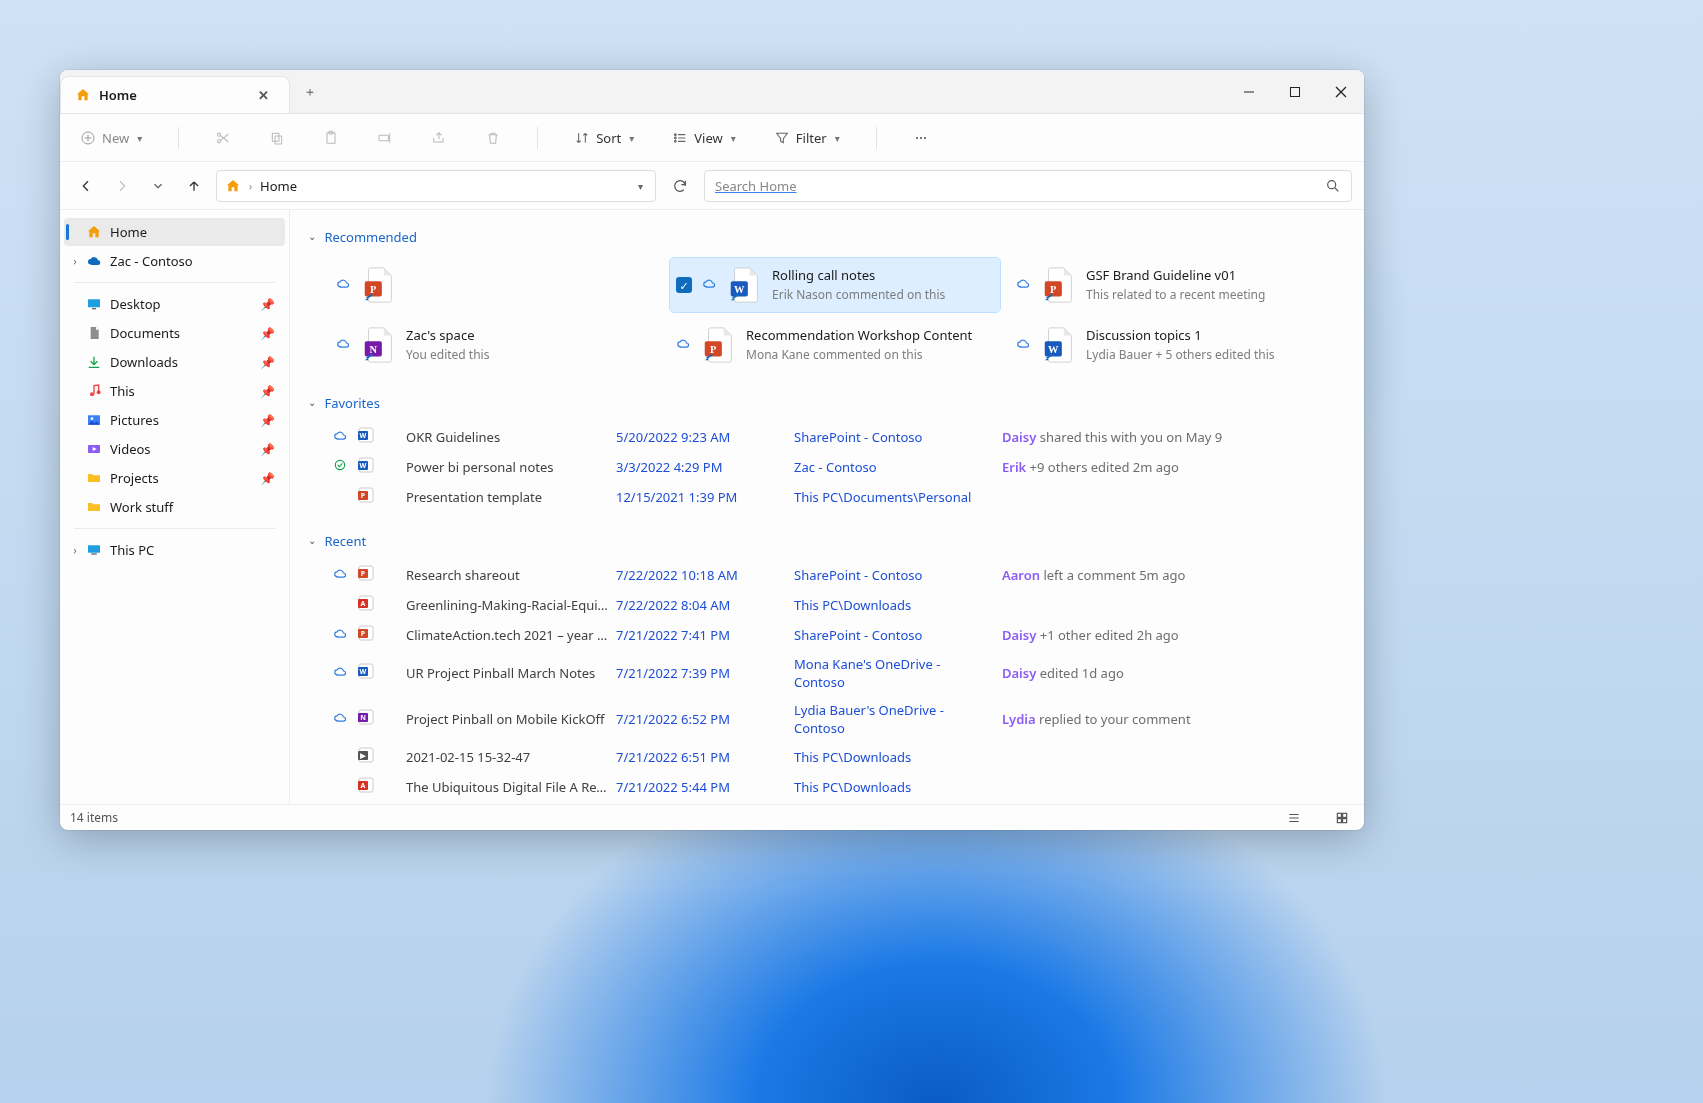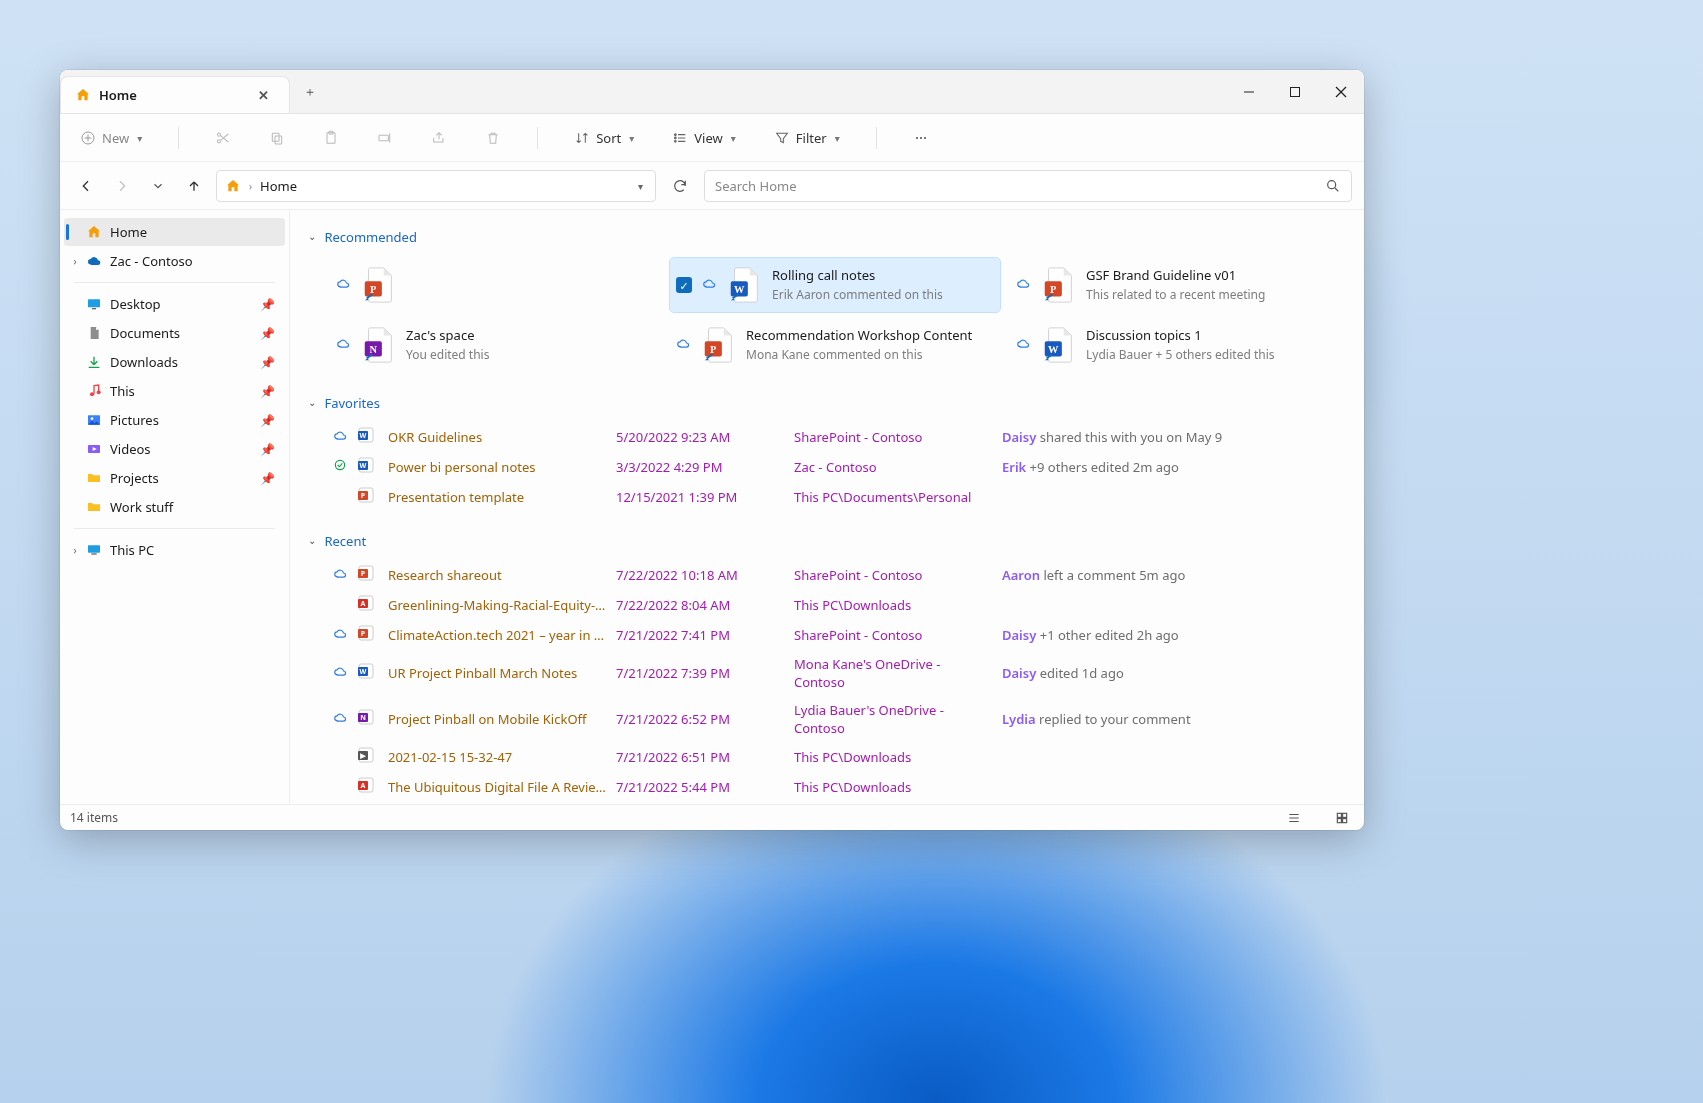--- a/index.html
+++ b/index.html
@@ -91,21 +91,21 @@
   .addrbox .sep { color:#888; font-size:10px; }
   .addrbox .dd { margin-left:auto; color:#666; font-size:10px; padding:4px;}
   .refresh { width:32px; height:32px; display:flex;align-items:center;justify-content:center;color:#555; }
   .searchbox {
     flex:1; height:32px;
     border:1px solid #ddd; border-radius:4px;
     display:flex; align-items:center; padding:0 10px;
     color:#777;
     background:#fff;
   }
-  .searchbox input { flex:1; border:none; outline:none; font:inherit; color:#3b82f6; background:transparent;}
+  .searchbox input { flex:1; border:none; outline:none; font:inherit; color:#3b82f6; background:transparent;text-decoration:underline;}
   .searchbox input::placeholder{color:#888;}
   .mag { color:#555; }
 
   
   .body { flex:1; display:flex; overflow:hidden; }
   .sidebar {
     width: 230px;
     border-right:1px solid #eee;
     padding: 8px 4px;
     display:flex; flex-direction:column; gap:1px;
@@ -149,22 +149,22 @@
   .filelist { margin: 6px 0 16px 22px; }
   .frow {
     display:grid;
     grid-template-columns: 20px 22px 220px 170px 200px 1fr;
     gap:8px;
     align-items:center;
     padding:5px 0;
     font-size:13px;
   }
   .frow .c-cloud { color:#2f7de1; font-size:12px; text-align:center;}
-  .frow .c-name { color:#a16207; white-space:nowrap; overflow:hidden; text-overflow:ellipsis;}
-  .frow .c-date, .frow .c-loc { color:#a21caf; }
+  .frow .c-name { color:#404040; white-space:nowrap; overflow:hidden; text-overflow:ellipsis;margin-left:18px;}
+  .frow .c-date, .frow .c-loc { color:#1d4ed8; }
   .frow .c-act { color:#6e6e6e; }
   .frow .c-act b { color:#8b5cf6; font-weight:600; }
 
   
   .statusbar {
     height:26px; border-top:1px solid #eee;
     display:flex; align-items:center; padding:0 10px;
     font-size:12px; color:#555;gap:24px;
   }
   .statusbar .sp{flex:1;}
@@ -505,21 +505,21 @@
             <span class="ficon"><svg viewBox="0 0 34 40">
     <path fill="#fff" stroke="#cfcfcf" d="M8 2h14l8 8v26a2 2 0 01-2 2H8a2 2 0 01-2-2V4a2 2 0 012-2z"></path>
     <path fill="#e8e8e8" d="M22 2v8h8z"></path>
     <rect x="2" y="16" width="18" height="16" rx="2" fill="#185abd"></rect>
     <text x="11" y="28" font-size="11" font-weight="700" fill="#fff" text-anchor="middle" font-family="Segoe UI">W</text>
     <path d="M4 34l6-4" stroke="#0f6cbd" stroke-width="2" fill="none"></path>
                 <path d="M2 36l3-2 1 2z" fill="#0f6cbd"></path>
   </svg></span>
             <span class="txt">
               <div class="title">Rolling call notes</div>
-              <div class="sub">Erik Aaron commented on this</div>
+              <div class="sub">Erik Nason commented on this</div>
             </span>
           </div>
           <div class="reco-item">
             <span class="cloud"><svg width="14" height="14" viewBox="0 0 24 24">
                 <path fill="none" stroke="#2f7de1" stroke-width="2" d="M7 18a4 4 0 010-8 6 6 0 0111 2 3.5 3.5 0 010 7H7z"></path>
               </svg></span>
             <span class="ficon"><svg viewBox="0 0 34 40">
     <path fill="#fff" stroke="#cfcfcf" d="M8 2h14l8 8v26a2 2 0 01-2 2H8a2 2 0 01-2-2V4a2 2 0 012-2z"></path>
     <path fill="#e8e8e8" d="M22 2v8h8z"></path>
     <rect x="2" y="16" width="18" height="16" rx="2" fill="#d24726"></rect>

